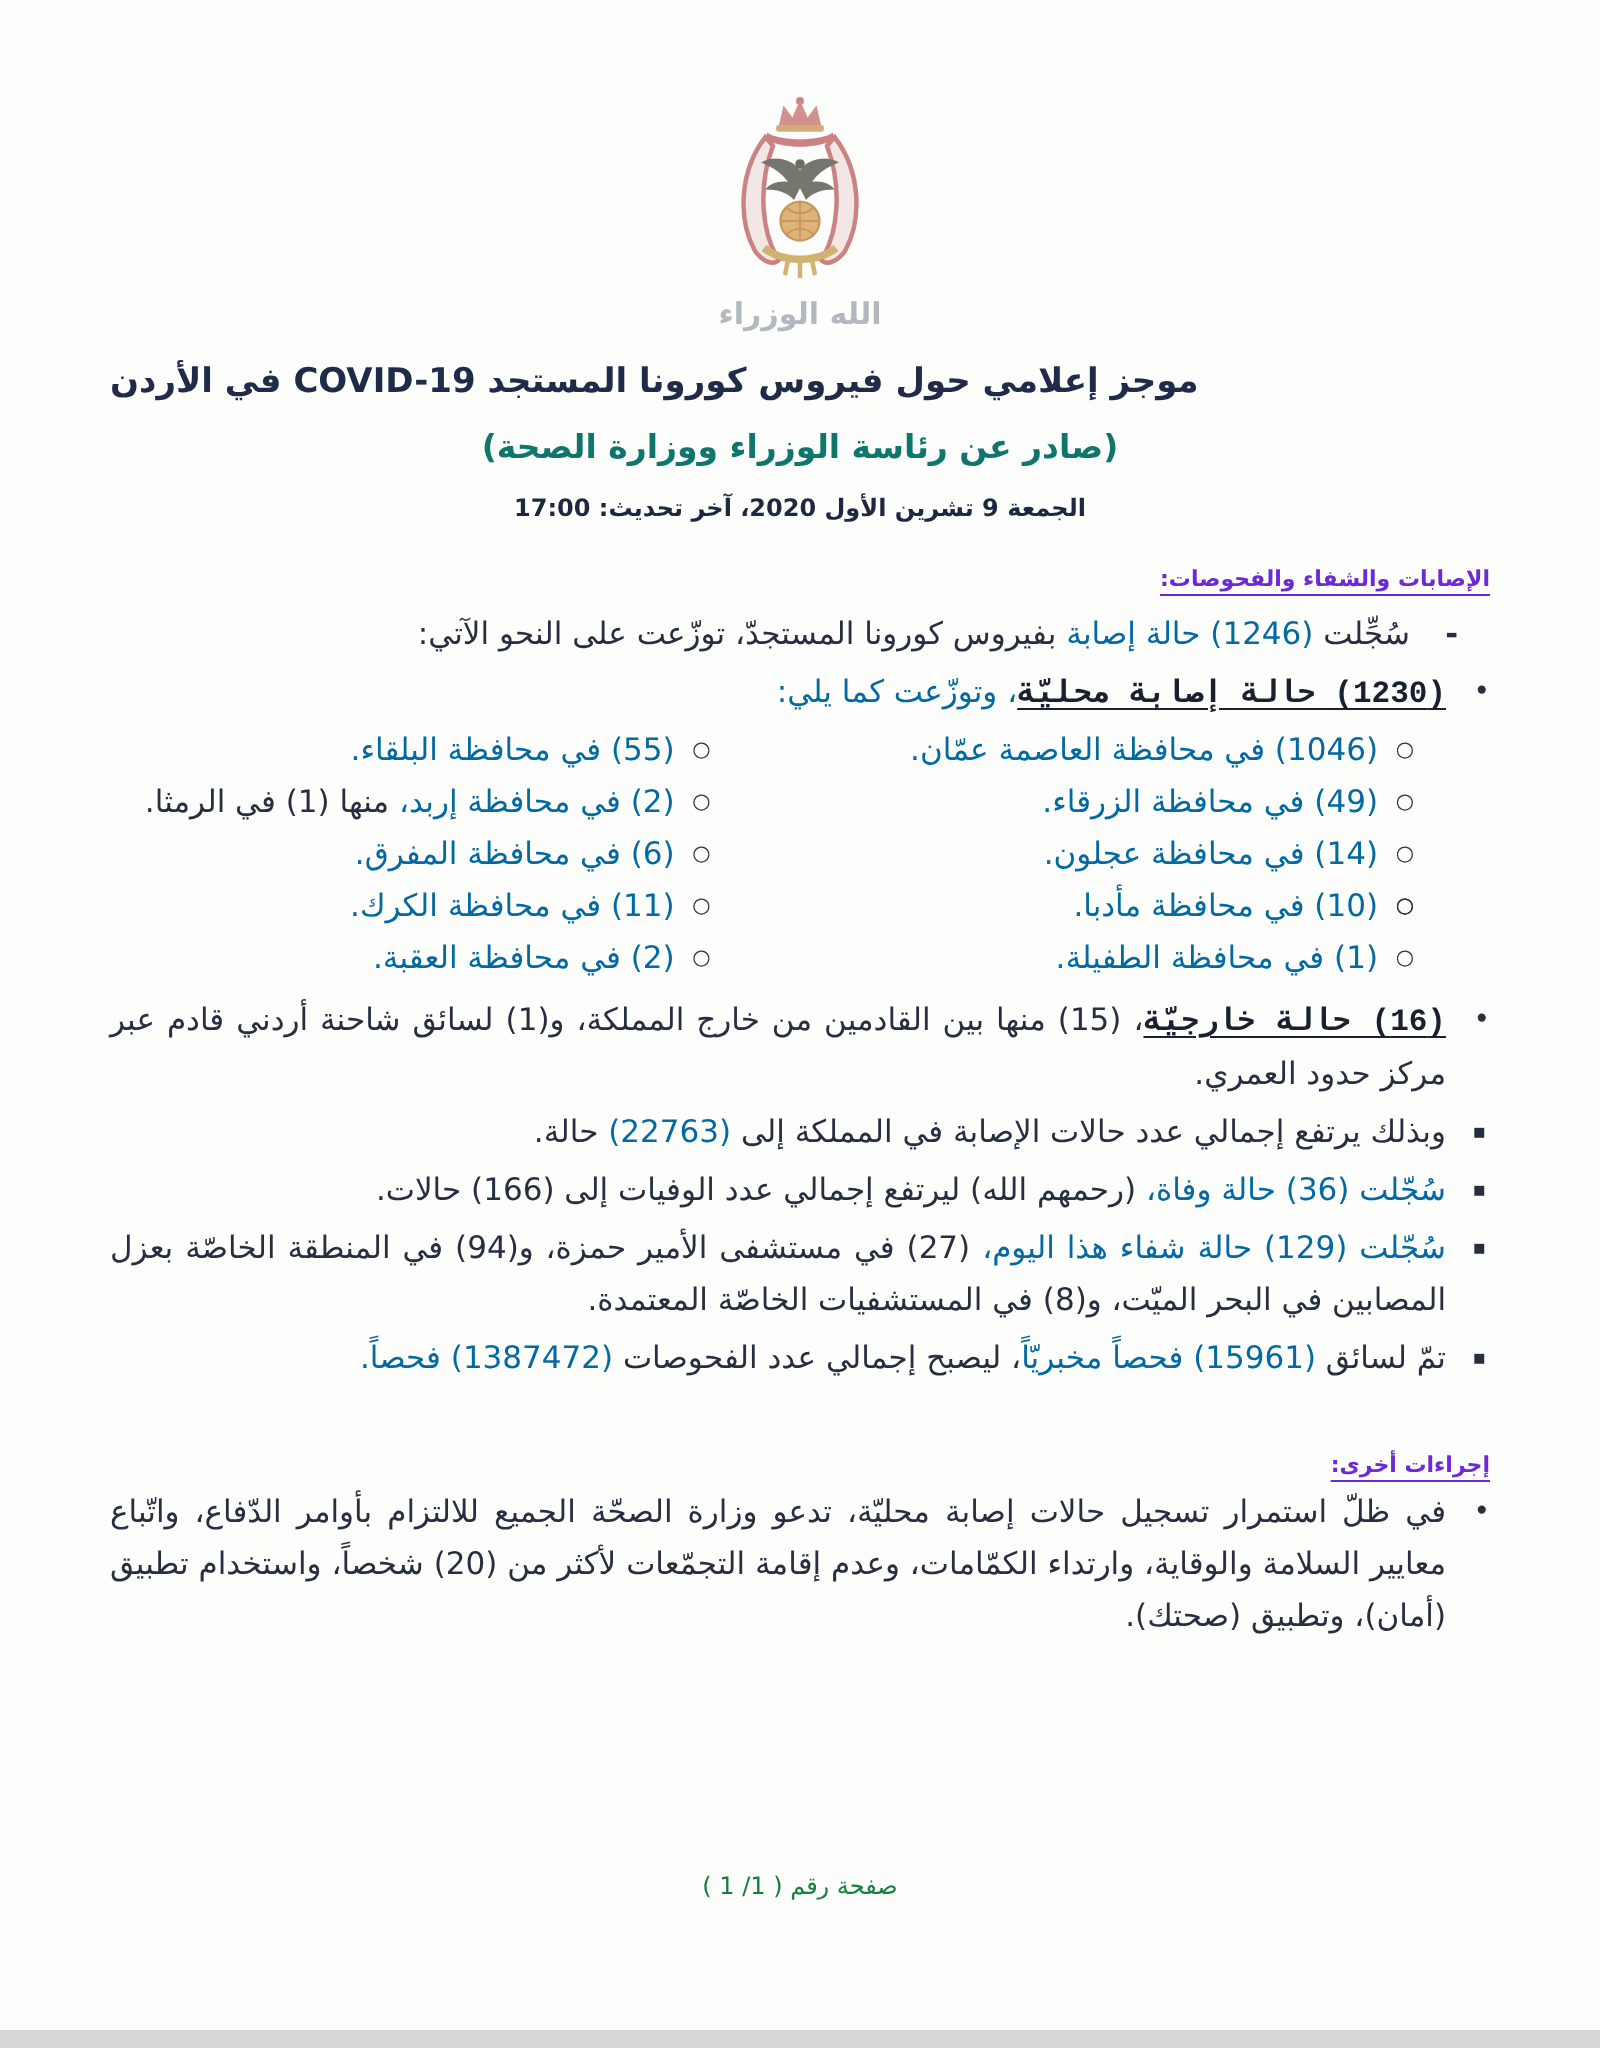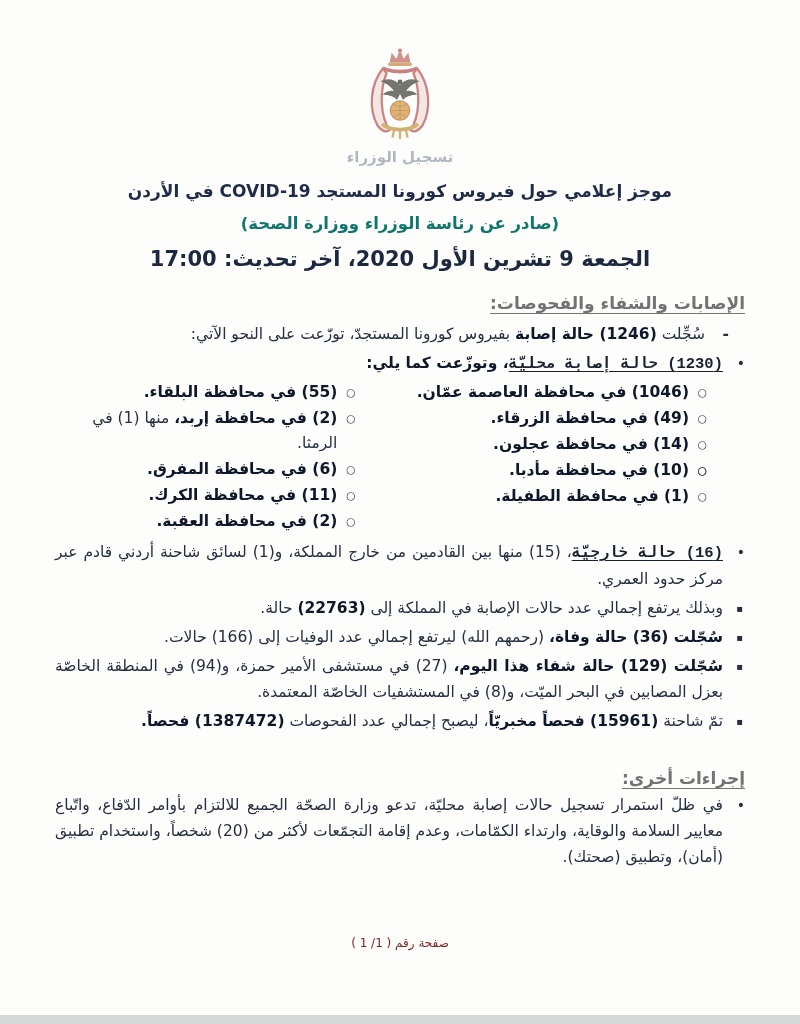--- a/index.html
+++ b/index.html
@@ -6,51 +6,51 @@
   body{width:800px;height:1024px;overflow:hidden;background:#ffffff;}
   .page{position:relative;width:800px;height:1024px;background:#fdfdfc;
         font-family:"DejaVu Sans",sans-serif;direction:rtl;color:#262e40;}
   .content{padding:0 55px;}
   
   .logo-block{padding-top:46px;text-align:center;}
   .logo-svg{opacity:.82;}
   .logo-caption{margin-top:2px;font-size:15px;font-weight:bold;color:#b2b8bf;
                 letter-spacing:1px;text-shadow:0 0 1px #ffffff;}
   
-  .title-line{margin-top:15px;text-align:center;font-weight:bold;font-size:17px;color:#1f2b48;}
+  .title-line{margin-top:15px;text-align:left;font-weight:bold;font-size:17px;color:#1f2b48;}
   .title-line2{margin-top:13px;text-align:center;font-weight:bold;font-size:16.5px;color:#0f766e;}
-  .date-line{margin-top:14px;text-align:center;font-weight:bold;font-size:21px;color:#1c2740;}
+  .date-line{margin-top:14px;text-align:center;font-weight:bold;font-size:12px;color:#1c2740;}
   
-  .sec-head{margin:22px 0 8px 0;font-weight:bold;font-size:17px;color:#737373;
+  .sec-head{margin:22px 0 8px 0;font-weight:bold;font-size:11px;color:#6d28d9;
             text-decoration:underline;text-underline-offset:4px;}
   .sec-head2{margin:34px 0 4px 0;}
   
   .para{position:relative;font-size:15.5px;line-height:26px;text-align:justify;margin:3px 0;}
   .para .marker{position:absolute;top:0;}
   .dash-para{padding-right:40px;}
   .dash-para .marker{right:16px;font-weight:bold;}
   .disc-para{padding-right:22px;}
   .disc-para .marker{right:0;font-size:14px;}
   .sq-para{padding-right:22px;}
   .sq-para .marker{right:2px;font-size:10px;top:1px;}
-  .b{font-weight:bold;color:#0f172a;}
+  .b{font-weight:normal;color:#0369a1;}
   .bu{font-weight:bold;color:#19202f;text-decoration:underline;text-underline-offset:3px;font-family:Liberation Mono, monospace;}
   
   .gov-grid{display:flex;margin:2px 0 4px 0;}
   .gov-col-right{width:53%;}
   .gov-col-left{width:47%;}
   .gov-item{position:relative;font-size:15.5px;line-height:25px;margin-bottom:1px;}
   .gov-col-right .gov-item{padding-right:56px;}
   .gov-col-right .gov-item .circ{right:38px;}
   .gov-col-left .gov-item{padding-right:42px;}
   .gov-col-left .gov-item .circ{right:24px;}
   .circ{position:absolute;top:0;font-size:10.5px;color:#2a3140;}
   
   .footer{position:absolute;left:0;right:0;top:936px;text-align:center;
-          font-size:12px;color:#7f1d1d;direction:rtl;}
+          font-size:12px;color:#15803d;direction:rtl;}
   .scan-edge{position:absolute;left:0;right:0;bottom:0;height:9px;background:#d6d8d8;}
 </style>
 </head>
 <body>
 
 <div class="page">
 
   <div class="logo-block">
     <svg class="logo-svg" width="120" height="96" viewBox="0 0 160 128" xmlns="http://www.w3.org/2000/svg">
       <g>
@@ -68,21 +68,21 @@
         <path d="M80,52 C74,44 62,42 54,47 C62,50 68,54 72,60 C66,59 60,61 57,65 C65,65 72,67 76,72 L80,64 L84,72 C88,67 95,65 103,65 C100,61 94,59 88,60 C92,54 98,50 106,47 C98,42 86,44 80,52 Z" fill="#585a50"></path>
         <circle cx="80" cy="48" r="3.2" fill="#4c4e46"></circle>
 
         <circle cx="80" cy="86" r="13" fill="#d9a45c" stroke="#b8813c" stroke-width="1.5"></circle>
         <path d="M67,86 H93 M80,73 V99 M71,77 C76,82 84,82 89,77 M71,95 C76,90 84,90 89,95" stroke="#b8813c" stroke-width="1.2" fill="none"></path>
 
         <path d="M56,104 C68,114 92,114 104,104" stroke="#c9a253" stroke-width="5" fill="none"></path>
         <path d="M72,112 L70,122 M80,113 L80,124 M88,112 L90,122" stroke="#c9a253" stroke-width="3"></path>
       </g>
     </svg>
-    <div class="logo-caption">تسجيل الوزراء</div>
+    <div class="logo-caption">الله الوزراء</div>
   </div>
 
   <div class="content">
     <div class="title-line">موجز إعلامي حول فيروس كورونا المستجد COVID-19 في الأردن</div>
     <div class="title-line2">(صادر عن رئاسة الوزراء ووزارة الصحة)</div>
     <div class="date-line">الجمعة 9 تشرين الأول 2020، آخر تحديث: 17:00</div>
 
     <div class="sec-head">الإصابات والشفاء والفحوصات:</div>
 
     <div class="para dash-para">
@@ -160,21 +160,21 @@
       <span><span class="b">سُجّلت (36) حالة وفاة،</span><span> (رحمهم الله) ليرتفع إجمالي عدد الوفيات إلى (166) حالات.</span></span>
     </div>
 
     <div class="para sq-para">
       <span class="marker">▪</span>
       <span><span class="b">سُجّلت (129) حالة شفاء هذا اليوم،</span><span> (27) في مستشفى الأمير حمزة، و(94) في المنطقة الخاصّة بعزل المصابين في البحر الميّت، و(8) في المستشفيات الخاصّة المعتمدة.</span></span>
     </div>
 
     <div class="para sq-para">
       <span class="marker">▪</span>
-      <span><span>تمّ شاحنة </span><span class="b">(15961) فحصاً مخبريّاً</span><span>، ليصبح إجمالي عدد الفحوصات </span><span class="b">(1387472) فحصاً.</span></span>
+      <span><span>تمّ لسائق </span><span class="b">(15961) فحصاً مخبريّاً</span><span>، ليصبح إجمالي عدد الفحوصات </span><span class="b">(1387472) فحصاً.</span></span>
     </div>
 
     <div class="sec-head sec-head2">إجراءات أخرى:</div>
 
     <div class="para disc-para">
       <span class="marker">•</span>
       <span>في ظلّ استمرار تسجيل حالات إصابة محليّة، تدعو وزارة الصحّة الجميع للالتزام بأوامر الدّفاع، واتّباع معايير السلامة والوقاية، وارتداء الكمّامات، وعدم إقامة التجمّعات لأكثر من (20) شخصاً، واستخدام تطبيق (أمان)، وتطبيق (صحتك).</span>
     </div>
   </div>
 

